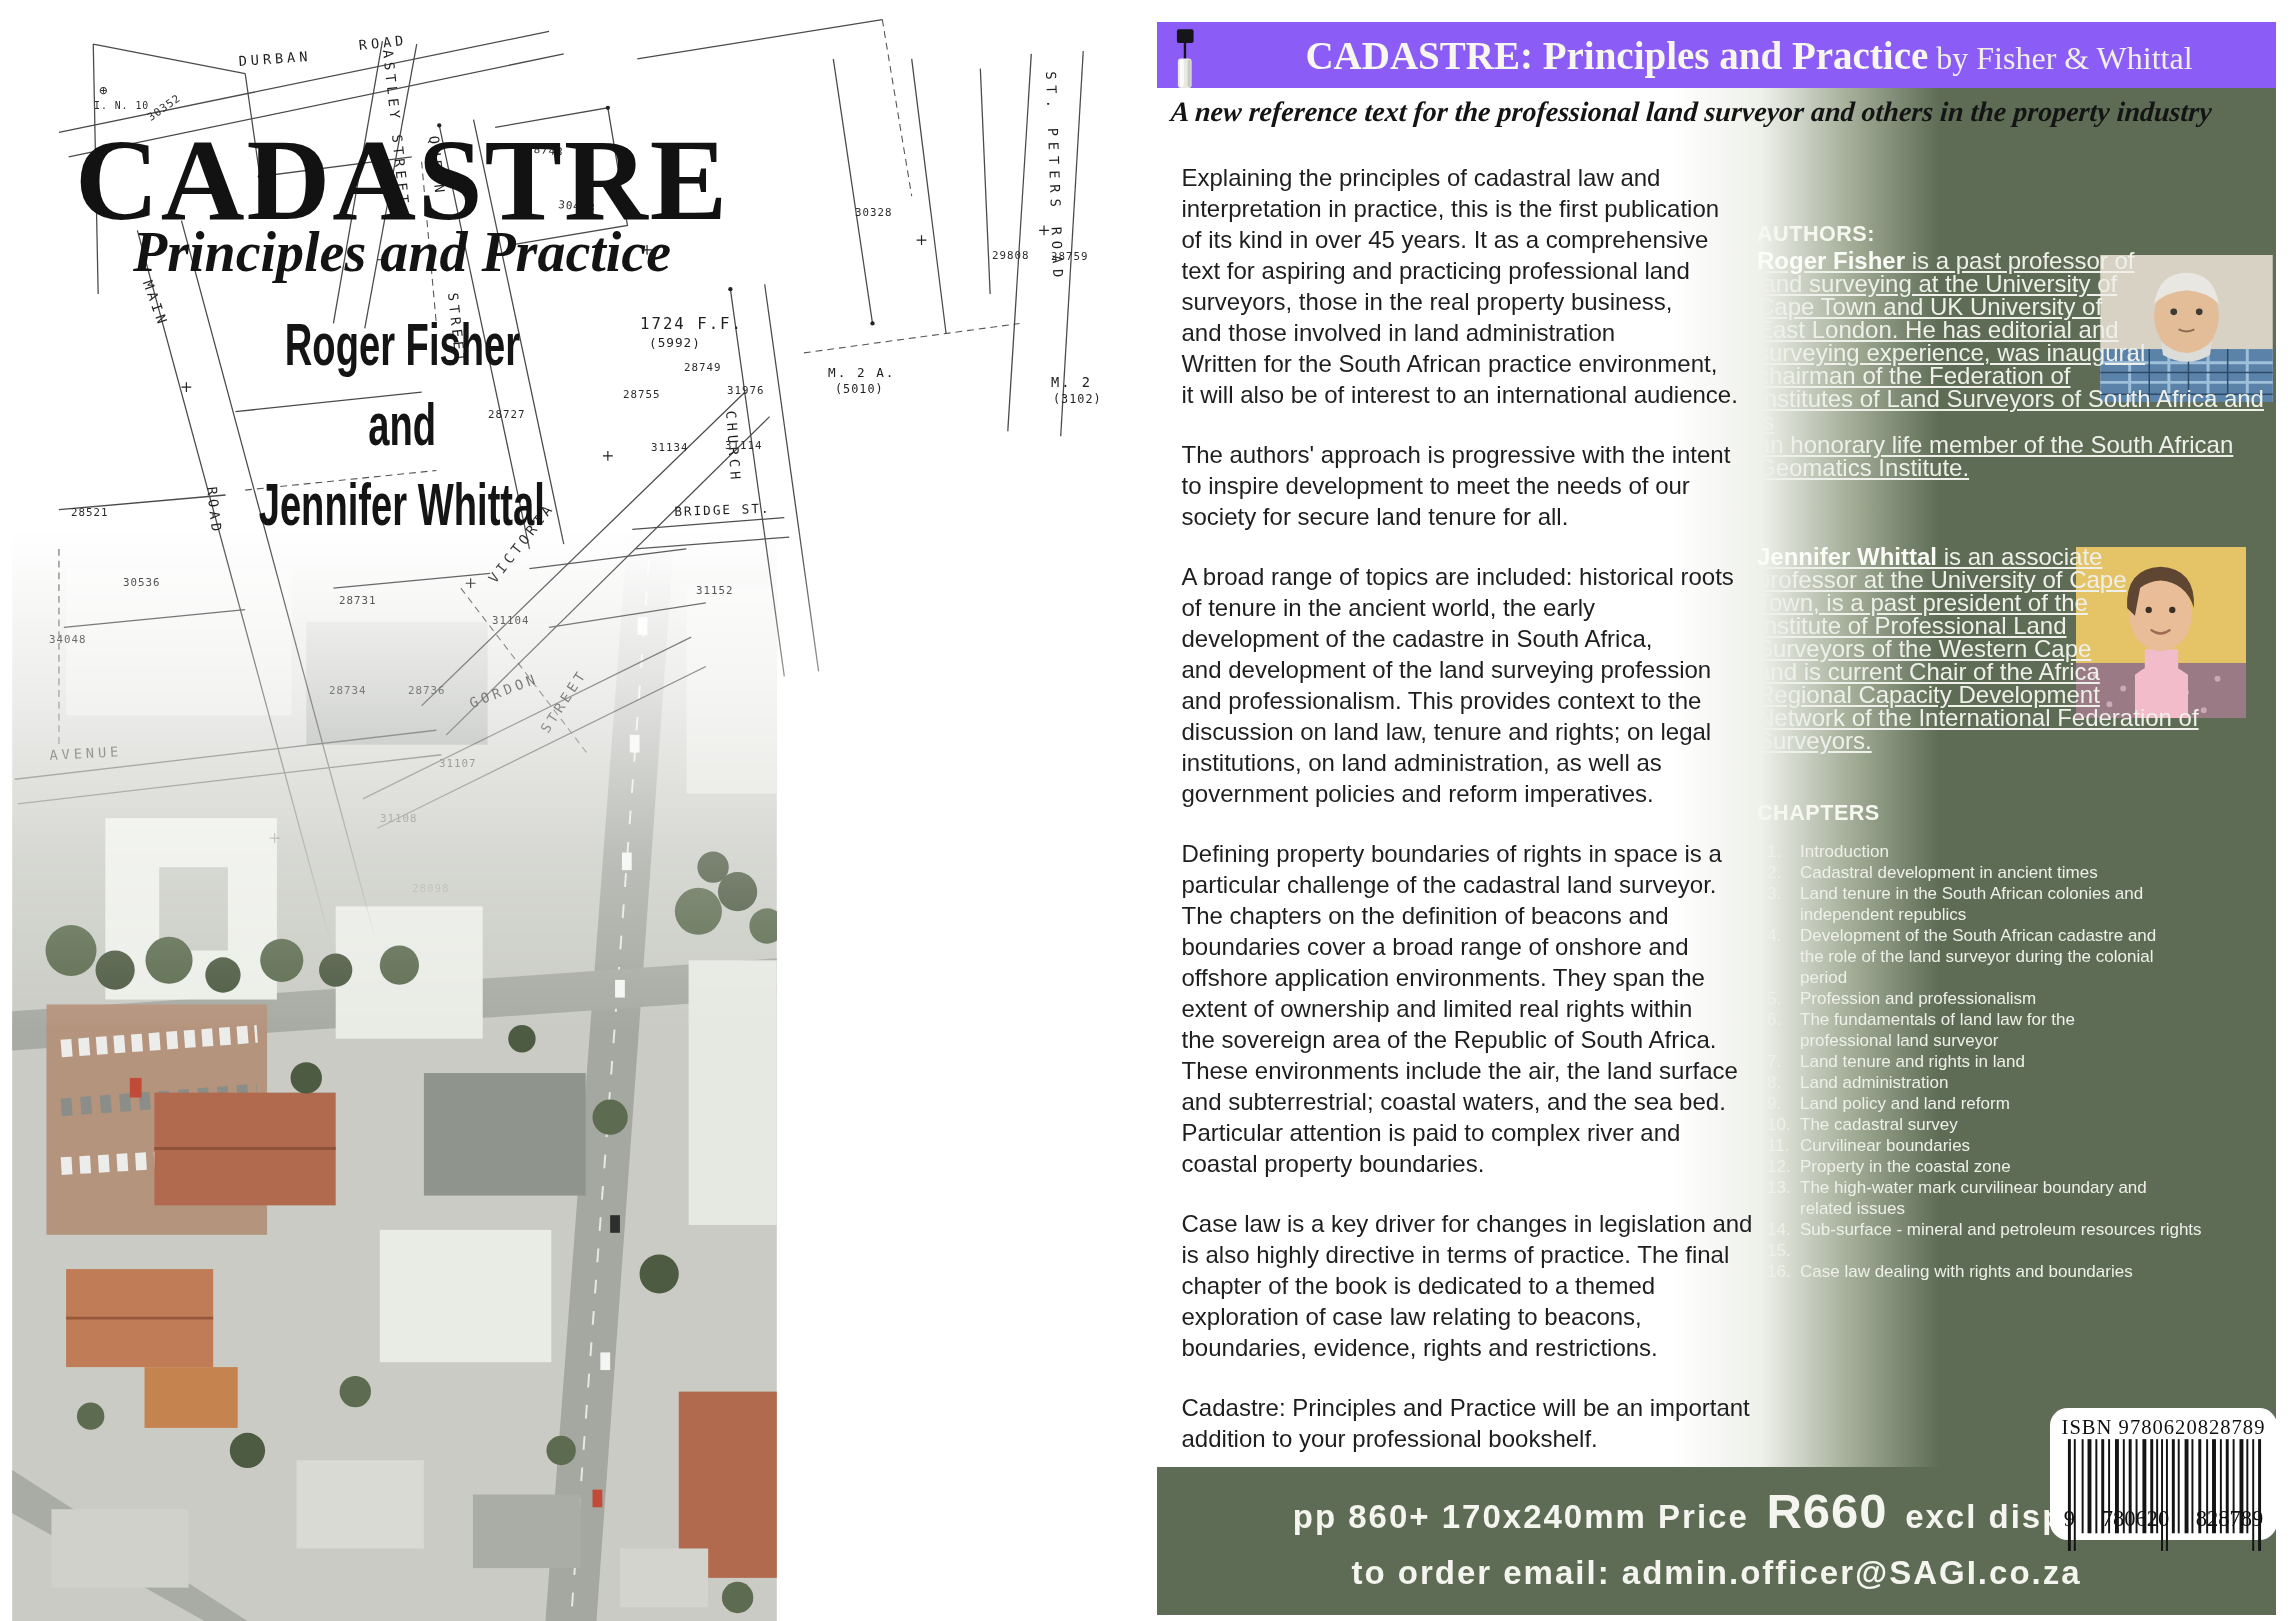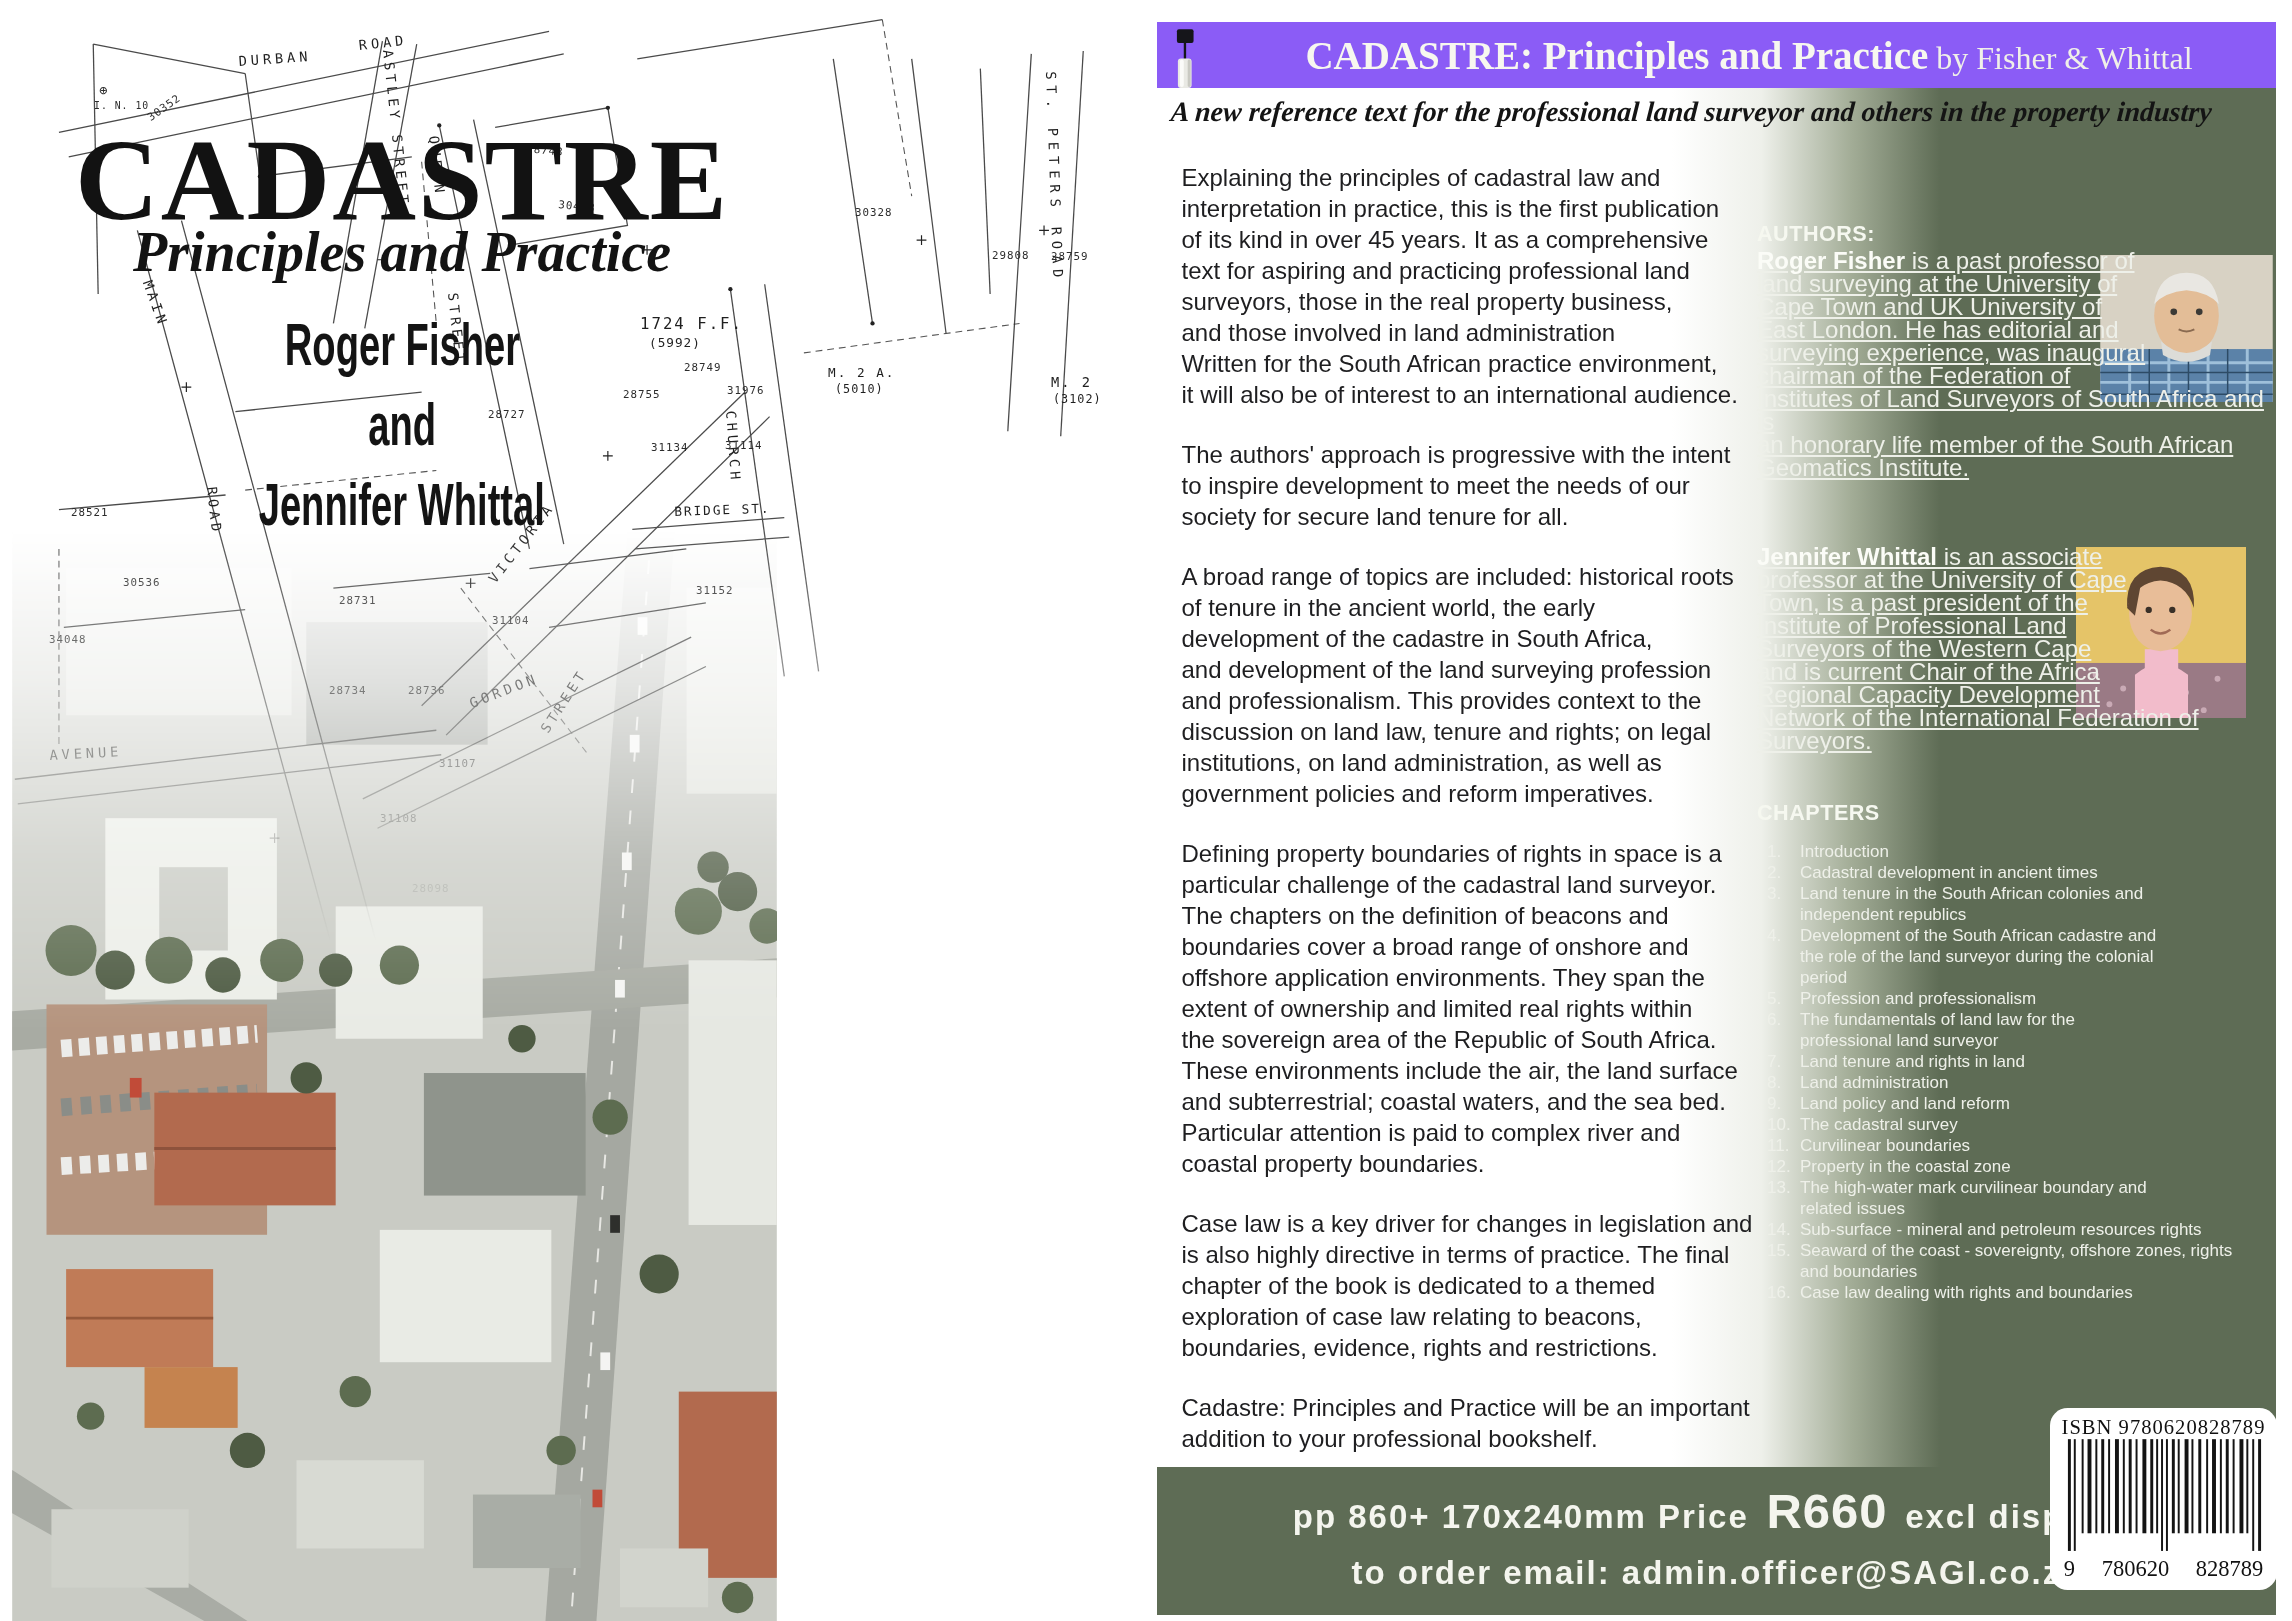--- a/index.html
+++ b/index.html
@@ -48,21 +48,21 @@
   #chapters-list{position:absolute;left:0;top:743px;width:510px;font-size:17px;line-height:21px;
       list-style:none;margin:10px;padding:0;}
   #chapters-list li{display:flex;}
   #chapters-list .cnum{width:33px;flex:0 0 33px;}
   #chapters-list .ctext{white-space:pre-line;}
   #footer-band{left:1157px;top:1467px;width:1119px;height:148px;background:#5e6c55;color:#f4f5ee;
       text-align:center;font-weight:bold;}
   #footer-line1{margin-top:15.7px;font-size:33px;letter-spacing:2px;}
   #footer-price{font-size:49px;letter-spacing:1px;padding:0 17.6px;}
   #footer-line2{margin-top:15.7px;font-size:33px;letter-spacing:2px;}
-  #barcode-box{left:2050px;top:1408px;width:227px;height:182px;background:#ffffff;border-radius:17.6px;
+  #barcode-box{left:2050px;top:1408px;width:227px;height:132px;background:#ffffff;border-radius:17.6px;
       z-index:6;text-align:center;color:#111;}
   #barcode-label{font-family:"Liberation Serif",serif;font-size:20.6px;margin-top:7.8px;letter-spacing:1px;}
   #barcode-digits{position:absolute;left:13.7px;right:13.7px;bottom:7.8px;display:flex;justify-content:space-between;
       font-family:"Liberation Serif",serif;font-size:22.5px;}
 </style>
 </head>
 <body>
 
 <div class="page">
 
@@ -440,22 +440,20 @@
             <span class="cnum">13.</span>
             <span class="ctext">The high-water mark curvilinear boundary and
 related issues</span>
           </li>
         <li>
             <span class="cnum">14.</span>
             <span class="ctext">Sub-surface - mineral and petroleum resources rights</span>
           </li>
         <li>
             <span class="cnum">15.</span>
-            <span class="ctext">Seaward of the coast - sovereignty, offshore zones, rights
-and boundaries</span>
           </li>
         <li>
             <span class="cnum">16.</span>
             <span class="ctext">Case law dealing with rights and boundaries</span>
           </li>
       </ol>
     </div>
   </div>
 
   <div id="footer-band" class="abs">

